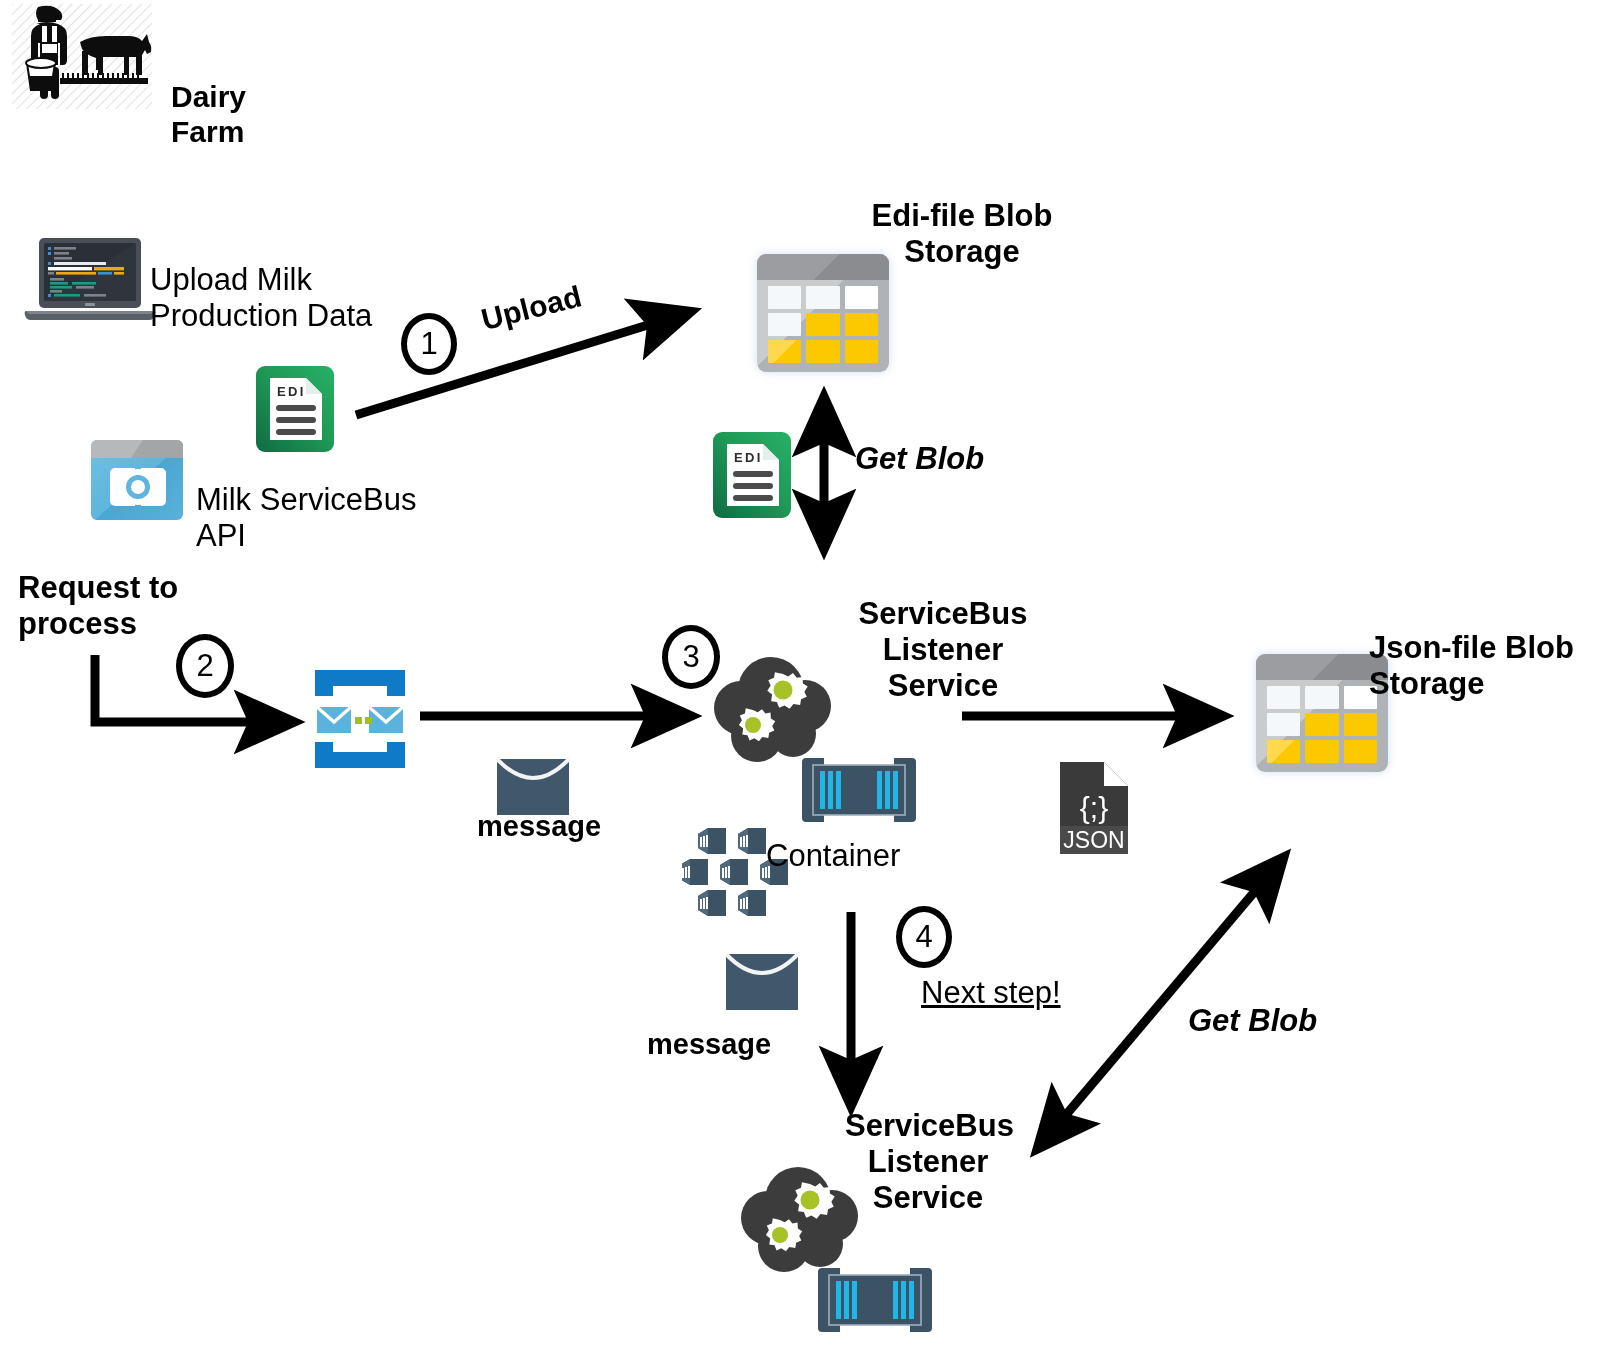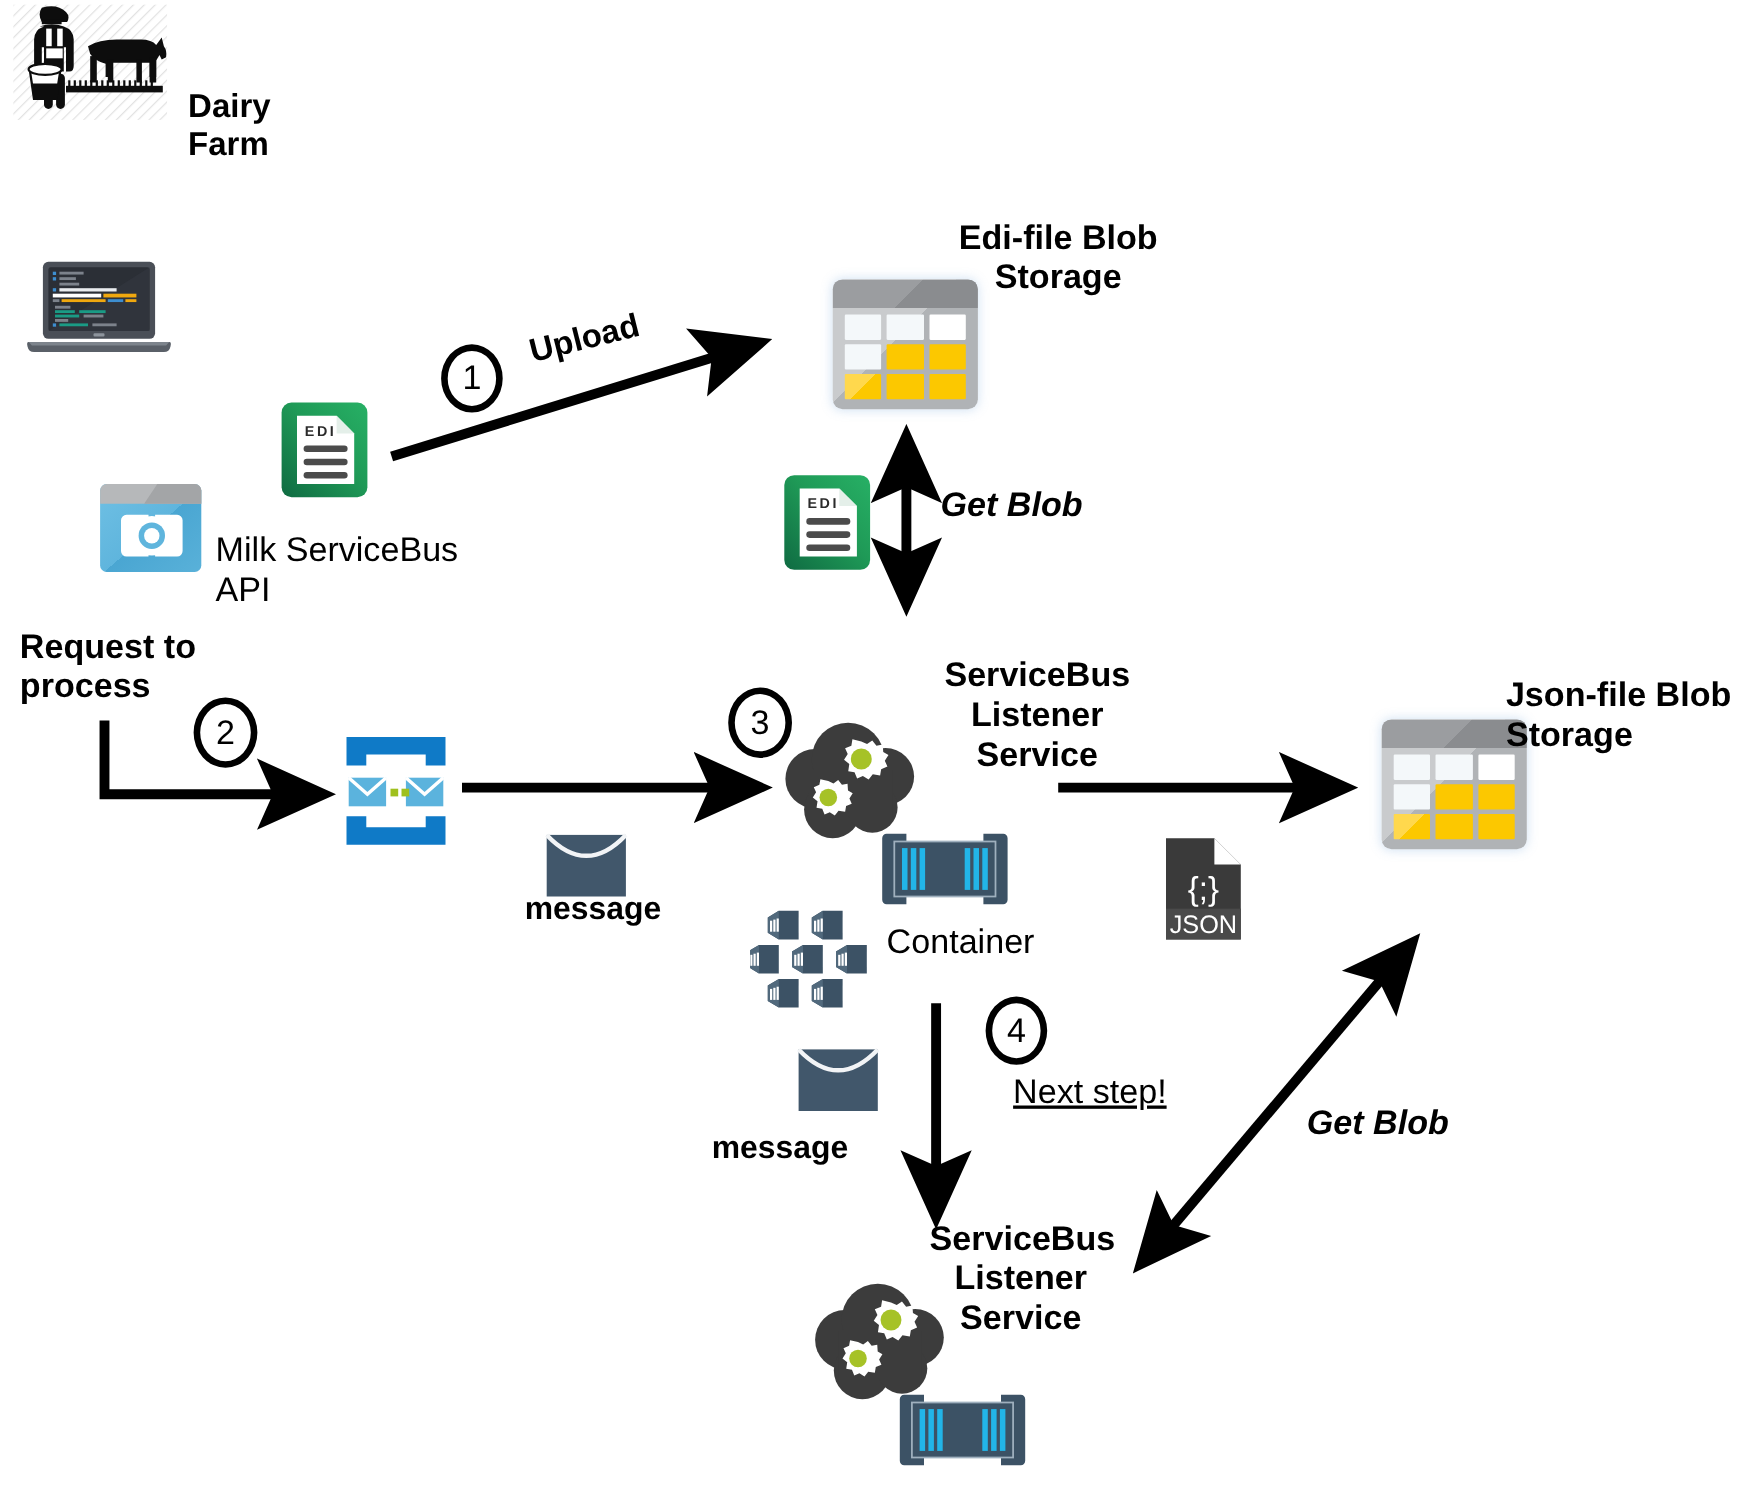--- a/index.html
+++ b/index.html
@@ -223,20 +223,22 @@
         <rect x="28" y="58" width="12" height="2.6" fill="#7c828b"></rect>
         <rect x="26" y="62" width="3" height="3" fill="#3d8ed0"></rect>
         <rect x="32" y="62" width="26" height="2.6" fill="#1a9b85"></rect>
         <rect x="62" y="62" width="22" height="2.6" fill="#7c828b"></rect>
       </g>
       <rect x="63" y="71" width="10" height="3" rx="1" fill="#8d949c"></rect>
       <path d="M4 79 h128 q2 0 1 4 q-1 5 -6 5 h-118 q-5 0 -6 -5 q-1 -4 1 -4 z" fill="#5a6068"></path>
       <path d="M4 79 h128 l-3 3 h-122 z" fill="#7d848c"></path>
     </svg>
   </div>
+  <div class="lbl reg" style="left:150px;top:262px;font-size:31px;">Upload Milk
+Production Data</div>
 
   <div class="edi" style="left:252px;top:362px;width:86px;height:94px;">
     <svg viewBox="0 0 86 94" width="86" height="94">
       <defs>
         <linearGradient id="edigrad1" x1="0" y1="1" x2="1" y2="0">
           <stop offset="0%" stop-color="#0f6b42"></stop>
           <stop offset="55%" stop-color="#1f9a57"></stop>
           <stop offset="100%" stop-color="#27b065"></stop>
         </linearGradient>
       </defs>
@@ -461,21 +463,21 @@
           <path d="M0 6 l10 -6 l0 26 l-10 -6 z" fill="#51697c"></path>
           <g fill="#ffffff">
               <rect x="2" y="9" width="2" height="10"></rect>
               <rect x="5" y="8" width="2" height="11"></rect>
               <rect x="8" y="7" width="2" height="12"></rect>
             </g>
         </g>
       </g>
     </svg>
   </div>
-  <div class="lbl reg" style="left:806px;top:838px;font-size:31px;">Container</div>
+  <div class="lbl reg" style="left:766px;top:838px;font-size:31px;">Container</div>
 
   <div class="envelope" style="left:724px;top:952px;width:76px;height:60px;">
     <svg viewBox="0 0 76 60" width="76" height="60">
       <rect x="2" y="2" width="72" height="56" fill="#41576b"></rect>
       <path d="M2 2 q36 38 72 0" fill="none" stroke="#f2f4f6" stroke-width="4"></path>
     </svg>
   </div>
   <div class="lbl bold" style="left:647px;top:1028px;font-size:29px;">message</div>
 
   <div class="step-circle" style="left:896px;top:906px;width:56px;height:62px;font-size:31px;">
@@ -500,21 +502,21 @@
       <div class="cell w"></div>
       <div class="cell wb"></div>
       <div class="cell w"></div>
       <div class="cell y"></div>
       <div class="cell y"></div>
       <div class="cell yl"></div>
       <div class="cell y"></div>
       <div class="cell y"></div>
     </div>
   </div>
-  <div class="lbl bold" style="left:1369px;top:614px;font-size:31px;">Json-file Blob
+  <div class="lbl bold" style="left:1369px;top:630px;font-size:31px;">Json-file Blob
 Storage</div>
 
   <div class="lbl ital-bold" style="left:1188px;top:1003px;font-size:31px;">Get Blob</div>
 
   <div class="lbl bold ctr" style="left:845px;top:1108px;width:166px;font-size:31px;text-align:center;">ServiceBus
 Listener
 Service</div>
 
   <div class="cloudicon" style="left:732px;top:1160px;width:132px;height:122px;">
     <svg viewBox="0 0 132 122" width="132" height="122">

